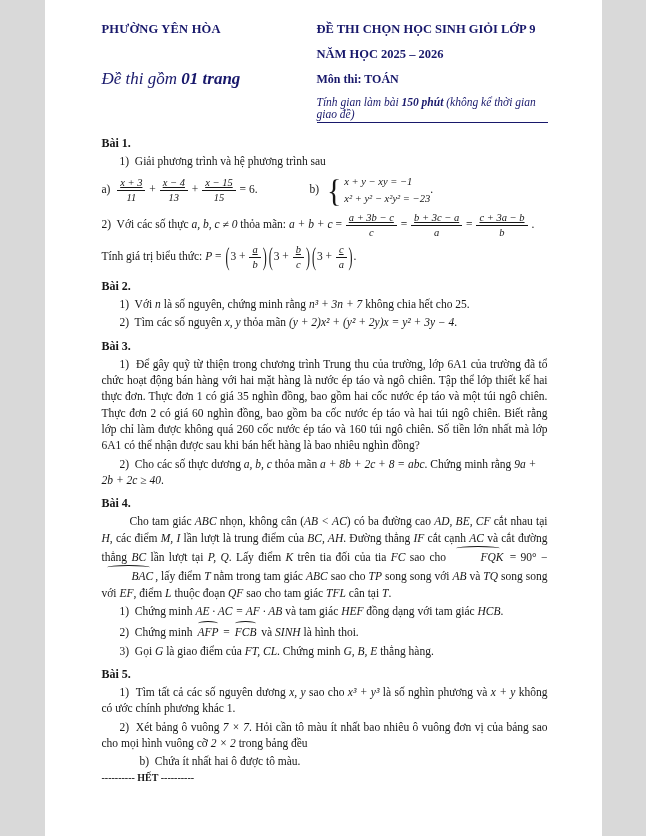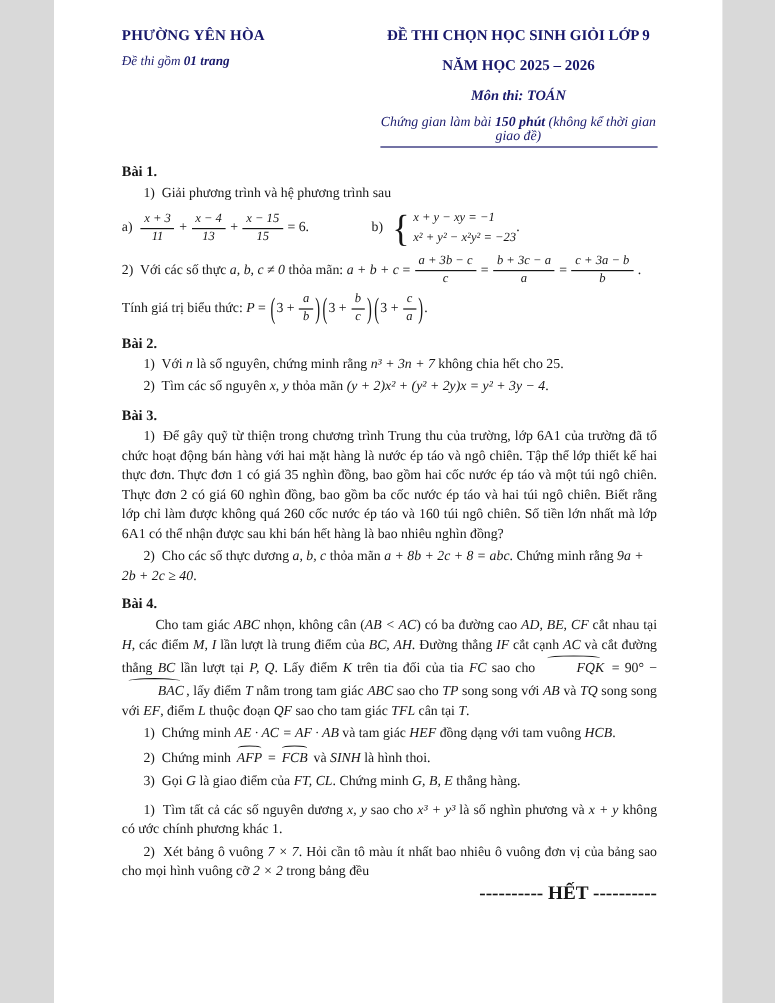--- a/index.html
+++ b/index.html
@@ -5,76 +5,76 @@
   :root{ --hc:#18186b; --tc:#161616; }
   *{ box-sizing:border-box; }
   html,body{ margin:0; padding:0; }
   body{ background:#d9d9d9; font-family:"Liberation Serif","DejaVu Serif",serif; }
   .page{ width:557px; height:836px; margin:0 auto; background:#ffffff; color:var(--tc);
          padding:22px 54px 14px 57px; overflow:hidden; }
 
   
   .hdr{ display:flex; color:var(--hc); }
   .hdr-left{ width:215px; flex-shrink:0; }
-  .hdr-right{ flex:1; text-align:center; }
+  .hdr-right{ flex:1; text-align:left; }
   .school{ font-weight:bold; font-size:12.5px; letter-spacing:.2px; }
-  .note{ font-size:11px; margin-top:8px; }
+  .note{ font-size:17px; margin-top:32px; }
   .h-title{ font-weight:bold; font-size:12.5px; }
   .h-year{ font-weight:bold; font-size:12.5px; margin-top:10px; }
-  .h-subj{ font-weight:bold; font-size:12px; margin-top:10px;font-style:italic; }
+  .h-subj{ font-weight:bold; font-size:12px; margin-top:10px; }
   .h-time{ font-size:11.5px; margin-top:9px; }
   .h-time .inner{ display:inline-block; border-bottom:1.2px solid var(--hc); padding-bottom:2px; }
 
   
   .content{ margin-top:13px; }
   .sec{ margin-top:8px; }
   .sec-head{ font-weight:bold; font-size:12px; margin:7px 0 2px; }
   .para{ font-size:11.5px; line-height:1.42; margin:2px 0; }
   .ind1{ margin-left:18px; }
   .ind2{ margin-left:38px; }
   .fi{ text-indent:18px; }
   .fi2{ text-indent:28px; }
   .just{ text-align:justify; }
   .mathline{ margin:5px 0; }
 
   
   .mi{ font-style:italic; }
   .rbi{ font-weight:bold; font-style:italic; }
   .frac{ display:inline-block; vertical-align:middle; text-align:center; font-style:italic;
          font-size:10.5px; line-height:1.15; margin:0 1px; }
-  .frac .num{ display:block; border-bottom:1px solid currentColor; padding:0 3px 1px; }
+  .frac .num{ display:block; border-bottom:1px solid currentColor; padding:0 3px 1px;text-decoration:underline; }
   .frac .den{ display:block; padding-top:1px; }
   .sys{ display:inline-flex; align-items:center; vertical-align:middle; margin-left:2px; }
   .sys .brace{ font-size:30px; font-weight:400; line-height:.9; margin-right:3px; transform:scaleY(1.05); }
   .sys .lines{ font-style:italic; font-size:10.5px; line-height:1.55; text-align:left; }
   .bigp{ display:inline-block; transform:scaleY(2.05); vertical-align:middle; font-size:12px;
          margin:0 1px; font-weight:300; }
   .arc{ position:relative; display:inline-block; font-style:italic; padding:3px 2px 0; }
   .arc::before{ content:""; position:absolute; top:0; left:10%; right:10%; height:4px;
                 border-top:1.3px solid currentColor; border-radius:50% 50% 0 0; }
   .sp{ display:inline-block; }
 
-  .footer{ text-align:right; font-weight:bold; font-size:16px; margin-top:0; }
+  .footer{ text-align:left; font-weight:bold; font-size:10px; margin-top:0; }
 </style>
 </head>
 <body>
 
 <div class="page">
 
   <div class="hdr">
     <div class="hdr-left">
       <div class="school">PHƯỜNG YÊN HÒA</div>
       <div class="note"><span class="mi">Đề thi gồm </span><span class="rbi">01 trang</span></div>
     </div>
     <div class="hdr-right">
       <div class="h-title">ĐỀ THI CHỌN HỌC SINH GIỎI LỚP 9</div>
       <div class="h-year">NĂM HỌC 2025 – 2026</div>
       <div class="h-subj">Môn thi: TOÁN</div>
       <div class="h-time">
-        <span class="inner"><span class="mi">Chứng gian làm bài </span><span class="rbi">150 phút </span><span class="mi">(không kể thời gian giao đề)</span></span>
+        <span class="inner"><span class="mi">Tính gian làm bài </span><span class="rbi">150 phút </span><span class="mi">(không kể thời gian giao đề)</span></span>
       </div>
     </div>
   </div>
 
   <div class="content">
       <section class="sec">
         <div class="sec-head">Bài 1.</div>
         <div class="para ind1"><span class="rt">1)&nbsp; Giải phương trình và hệ phương trình sau</span></div>
         <div class="para ind2 mathline"><span class="rt">a)&nbsp; </span><span class="frac"><span class="num">x + 3</span><span class="den">11</span></span><span class="rt"> + </span><span class="frac"><span class="num">x − 4</span><span class="den">13</span></span><span class="rt"> + </span><span class="frac"><span class="num">x − 15</span><span class="den">15</span></span><span class="rt"> = 6.</span><span class="sp" style="width: 52px;"></span><span class="rt">b)&nbsp; </span><span class="sys">
             <span class="brace">{</span>
@@ -92,25 +92,27 @@
         <div class="para ind1"><span class="rt">2)&nbsp; Tìm các số nguyên </span><span class="mi">x, y</span><span class="rt"> thỏa mãn </span><span class="mi">(y + 2)x² + (y² + 2y)x = y² + 3y − 4</span><span class="rt">.</span></div>
       </section>
       <section class="sec">
         <div class="sec-head">Bài 3.</div>
         <div class="para fi just"><span class="rt">1)&nbsp; Để gây quỹ từ thiện trong chương trình Trung thu của trường, lớp 6A1 của trường đã tổ chức hoạt động bán hàng với hai mặt hàng là nước ép táo và ngô chiên. Tập thể lớp thiết kế hai thực đơn. Thực đơn 1 có giá 35 nghìn đồng, bao gồm hai cốc nước ép táo và một túi ngô chiên. Thực đơn 2 có giá 60 nghìn đồng, bao gồm ba cốc nước ép táo và hai túi ngô chiên. Biết rằng lớp chỉ làm được không quá 260 cốc nước ép táo và 160 túi ngô chiên. Số tiền lớn nhất mà lớp 6A1 có thể nhận được sau khi bán hết hàng là bao nhiêu nghìn đồng?</span></div>
         <div class="para fi"><span class="rt">2)&nbsp; Cho các số thực dương </span><span class="mi">a, b, c</span><span class="rt"> thỏa mãn </span><span class="mi">a + 8b + 2c + 8 = abc</span><span class="rt">. Chứng minh rằng </span><span class="mi">9a + 2b + 2c ≥ 40</span><span class="rt">.</span></div>
       </section>
       <section class="sec">
         <div class="sec-head">Bài 4.</div>
         <div class="para fi2 just"><span class="rt">Cho tam giác </span><span class="mi">ABC</span><span class="rt"> nhọn, không cân (</span><span class="mi">AB &lt; AC</span><span class="rt">) có ba đường cao </span><span class="mi">AD, BE, CF</span><span class="rt"> cắt nhau tại </span><span class="mi">H</span><span class="rt">, các điểm </span><span class="mi">M, I</span><span class="rt"> lần lượt là trung điểm của </span><span class="mi">BC, AH</span><span class="rt">. Đường thẳng </span><span class="mi">IF</span><span class="rt"> cắt cạnh </span><span class="mi">AC</span><span class="rt"> và cắt đường thẳng </span><span class="mi">BC</span><span class="rt"> lần lượt tại </span><span class="mi">P, Q</span><span class="rt">. Lấy điểm </span><span class="mi">K</span><span class="rt"> trên tia đối của tia </span><span class="mi">FC</span><span class="rt"> sao cho </span><span class="arc">FQK</span><span class="rt"> = 90° − </span><span class="arc">BAC</span><span class="rt">, lấy điểm </span><span class="mi">T</span><span class="rt"> nằm trong tam giác </span><span class="mi">ABC</span><span class="rt"> sao cho </span><span class="mi">TP</span><span class="rt"> song song với </span><span class="mi">AB</span><span class="rt"> và </span><span class="mi">TQ</span><span class="rt"> song song với </span><span class="mi">EF</span><span class="rt">, điểm </span><span class="mi">L</span><span class="rt"> thuộc đoạn </span><span class="mi">QF</span><span class="rt"> sao cho tam giác </span><span class="mi">TFL</span><span class="rt"> cân tại </span><span class="mi">T</span><span class="rt">.</span></div>
-        <div class="para ind1"><span class="rt">1)&nbsp; Chứng minh </span><span class="mi">AE · AC = AF · AB</span><span class="rt"> và tam giác </span><span class="mi">HEF</span><span class="rt"> đồng dạng với tam vuông </span><span class="mi">HCB</span><span class="rt">.</span></div>
+        <div class="para ind1"><span class="rt">1)&nbsp; Chứng minh </span><span class="mi">AE · AC = AF · AB</span><span class="rt"> và tam giác </span><span class="mi">HEF</span><span class="rt"> đồng dạng với tam giác </span><span class="mi">HCB</span><span class="rt">.</span></div>
         <div class="para ind1"><span class="rt">2)&nbsp; Chứng minh </span><span class="arc">AFP</span><span class="rt"> = </span><span class="arc">FCB</span><span class="rt"> và </span><span class="mi">SINH</span><span class="rt"> là hình thoi.</span></div>
         <div class="para ind1"><span class="rt">3)&nbsp; Gọi </span><span class="mi">G</span><span class="rt"> là giao điểm của </span><span class="mi">FT, CL</span><span class="rt">. Chứng minh </span><span class="mi">G, B, E</span><span class="rt"> thẳng hàng.</span></div>
       </section>
       <section class="sec">
+        <div class="sec-head">Bài 5.</div>
         <div class="para fi just"><span class="rt">1)&nbsp; Tìm tất cả các số nguyên dương </span><span class="mi">x, y</span><span class="rt"> sao cho </span><span class="mi">x³ + y³</span><span class="rt"> là số nghìn phương và </span><span class="mi">x + y</span><span class="rt"> không có ước chính phương khác 1.</span></div>
         <div class="para fi just"><span class="rt">2)&nbsp; Xét bảng ô vuông </span><span class="mi">7 × 7</span><span class="rt">. Hỏi cần tô màu ít nhất bao nhiêu ô vuông đơn vị của bảng sao cho mọi hình vuông cỡ </span><span class="mi">2 × 2</span><span class="rt"> trong bảng đều</span></div>
+        <div class="para ind2"><span class="rt">b)&nbsp; Chứa ít nhất hai ô được tô màu.</span></div>
       </section>
     </div>
 
   <div class="footer">---------- HẾT ----------</div>
 
 </div>
 
 </body></html>

